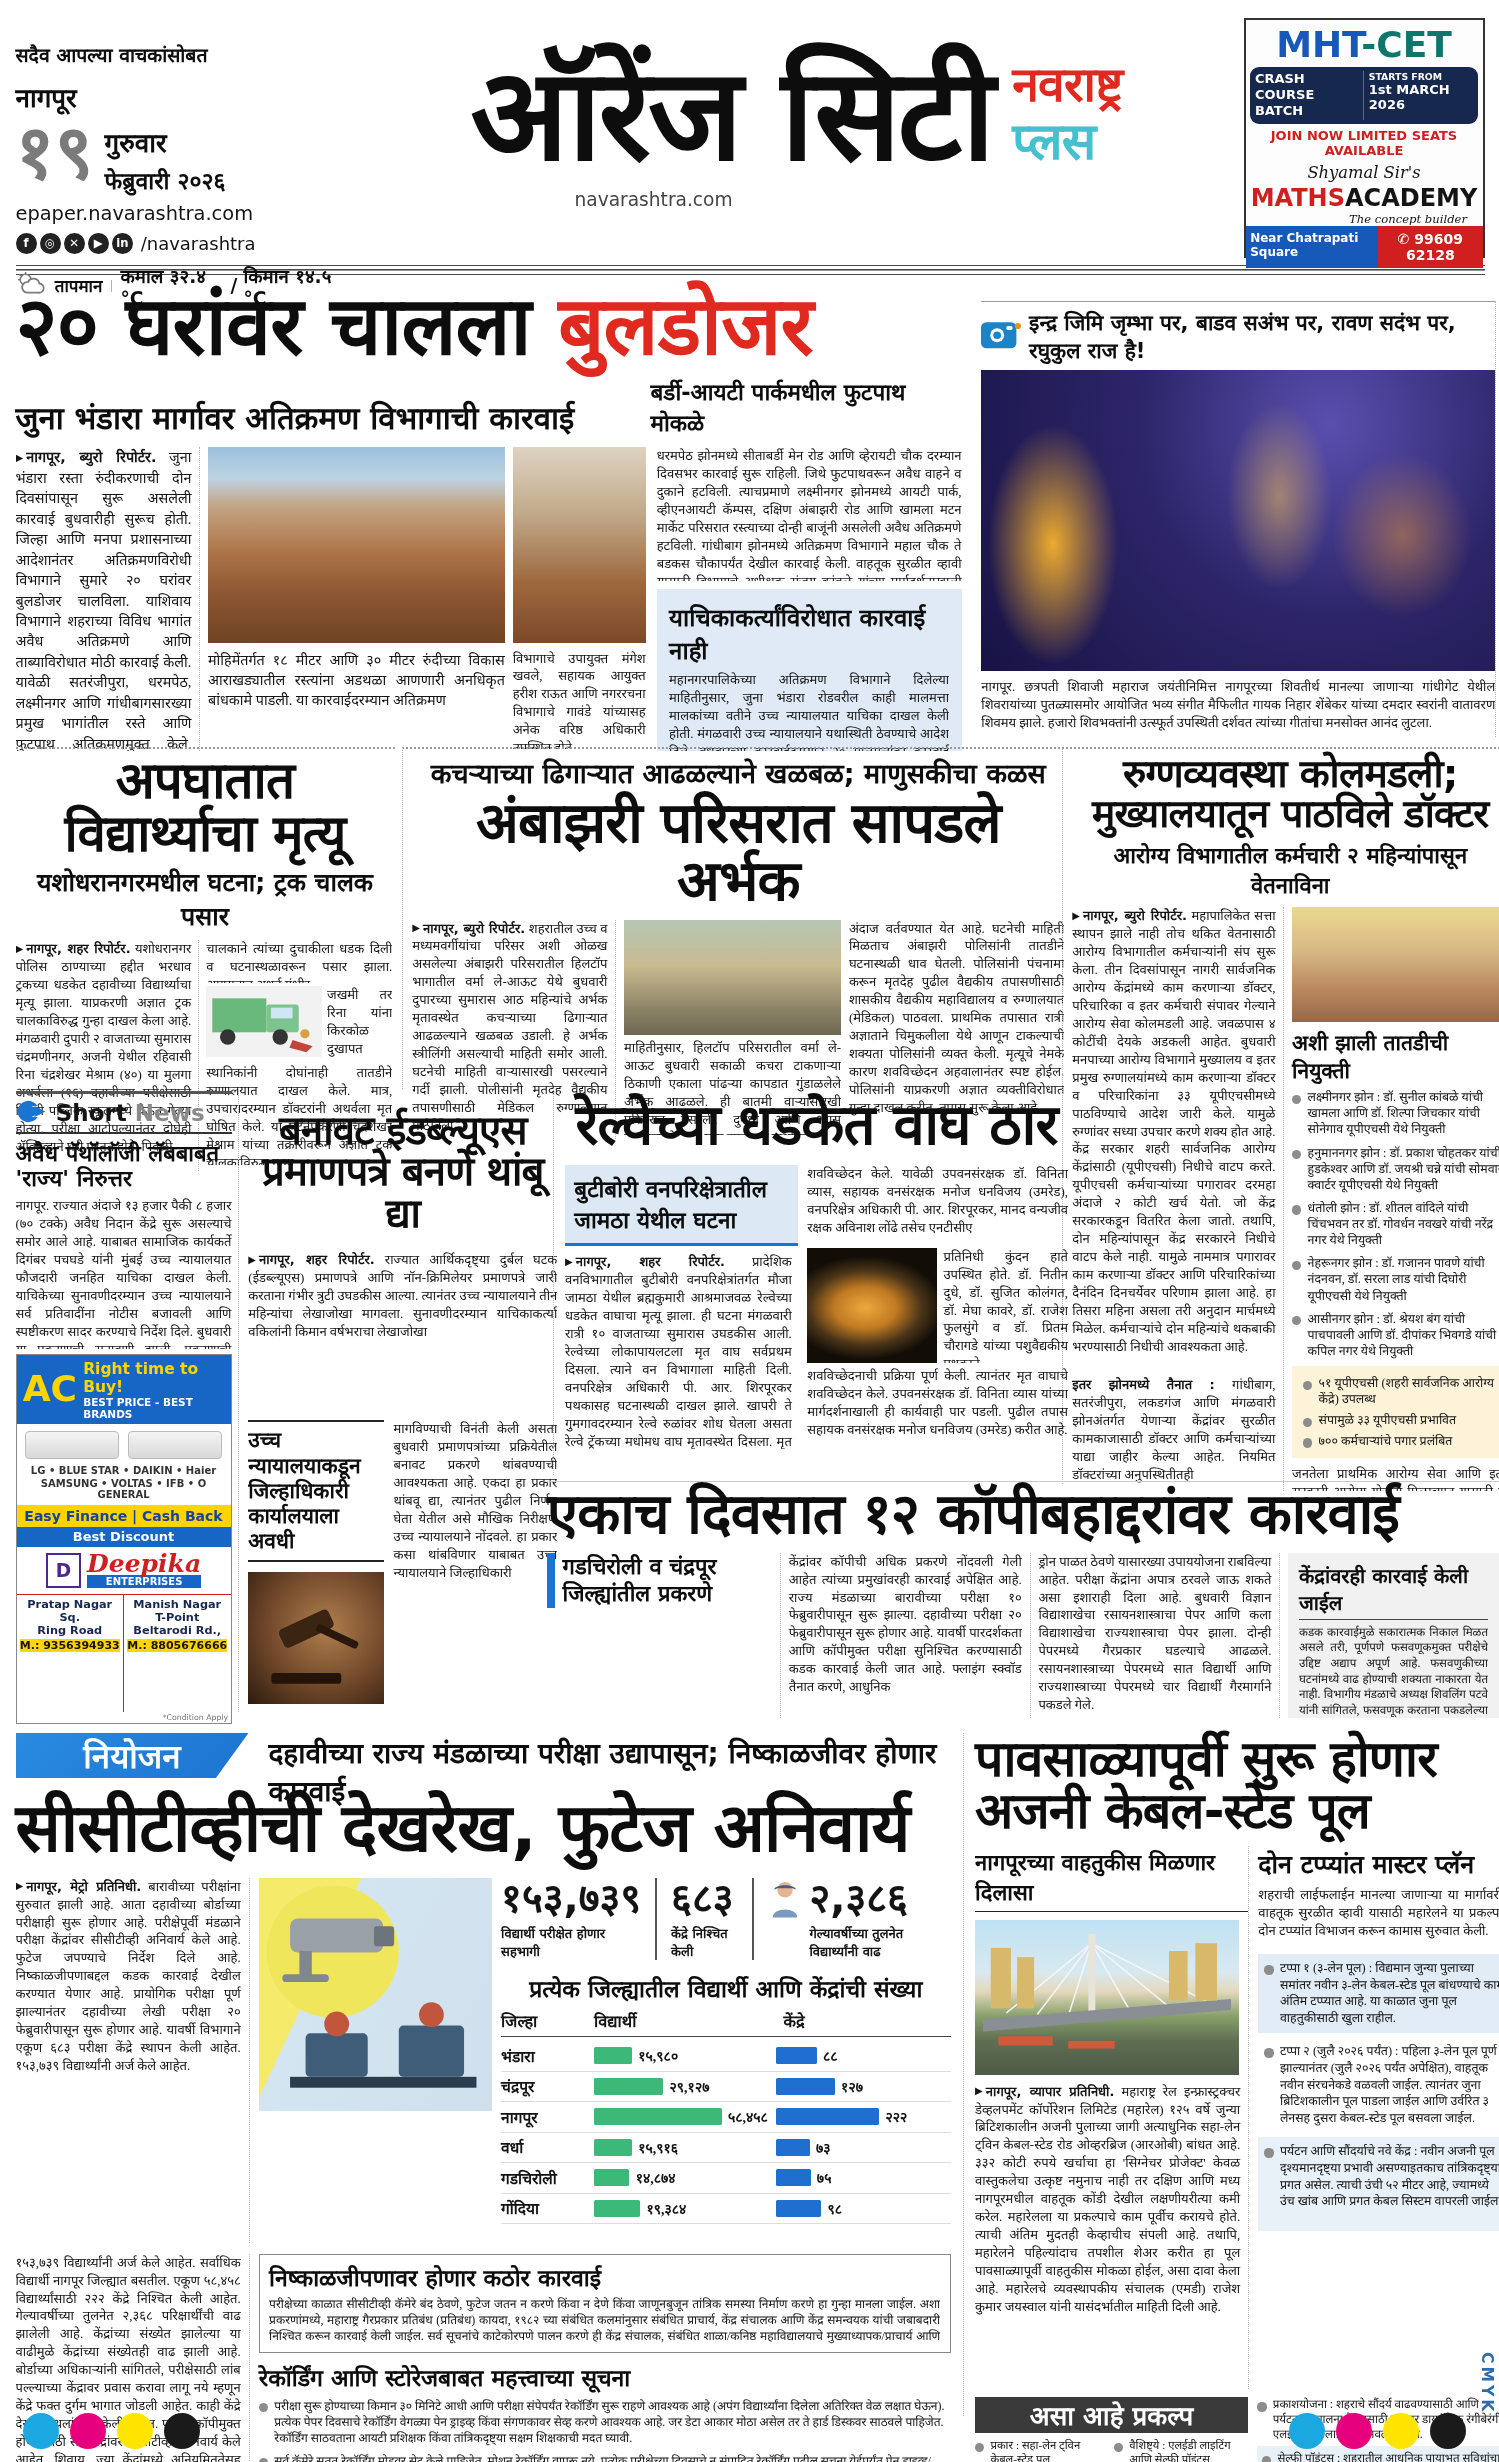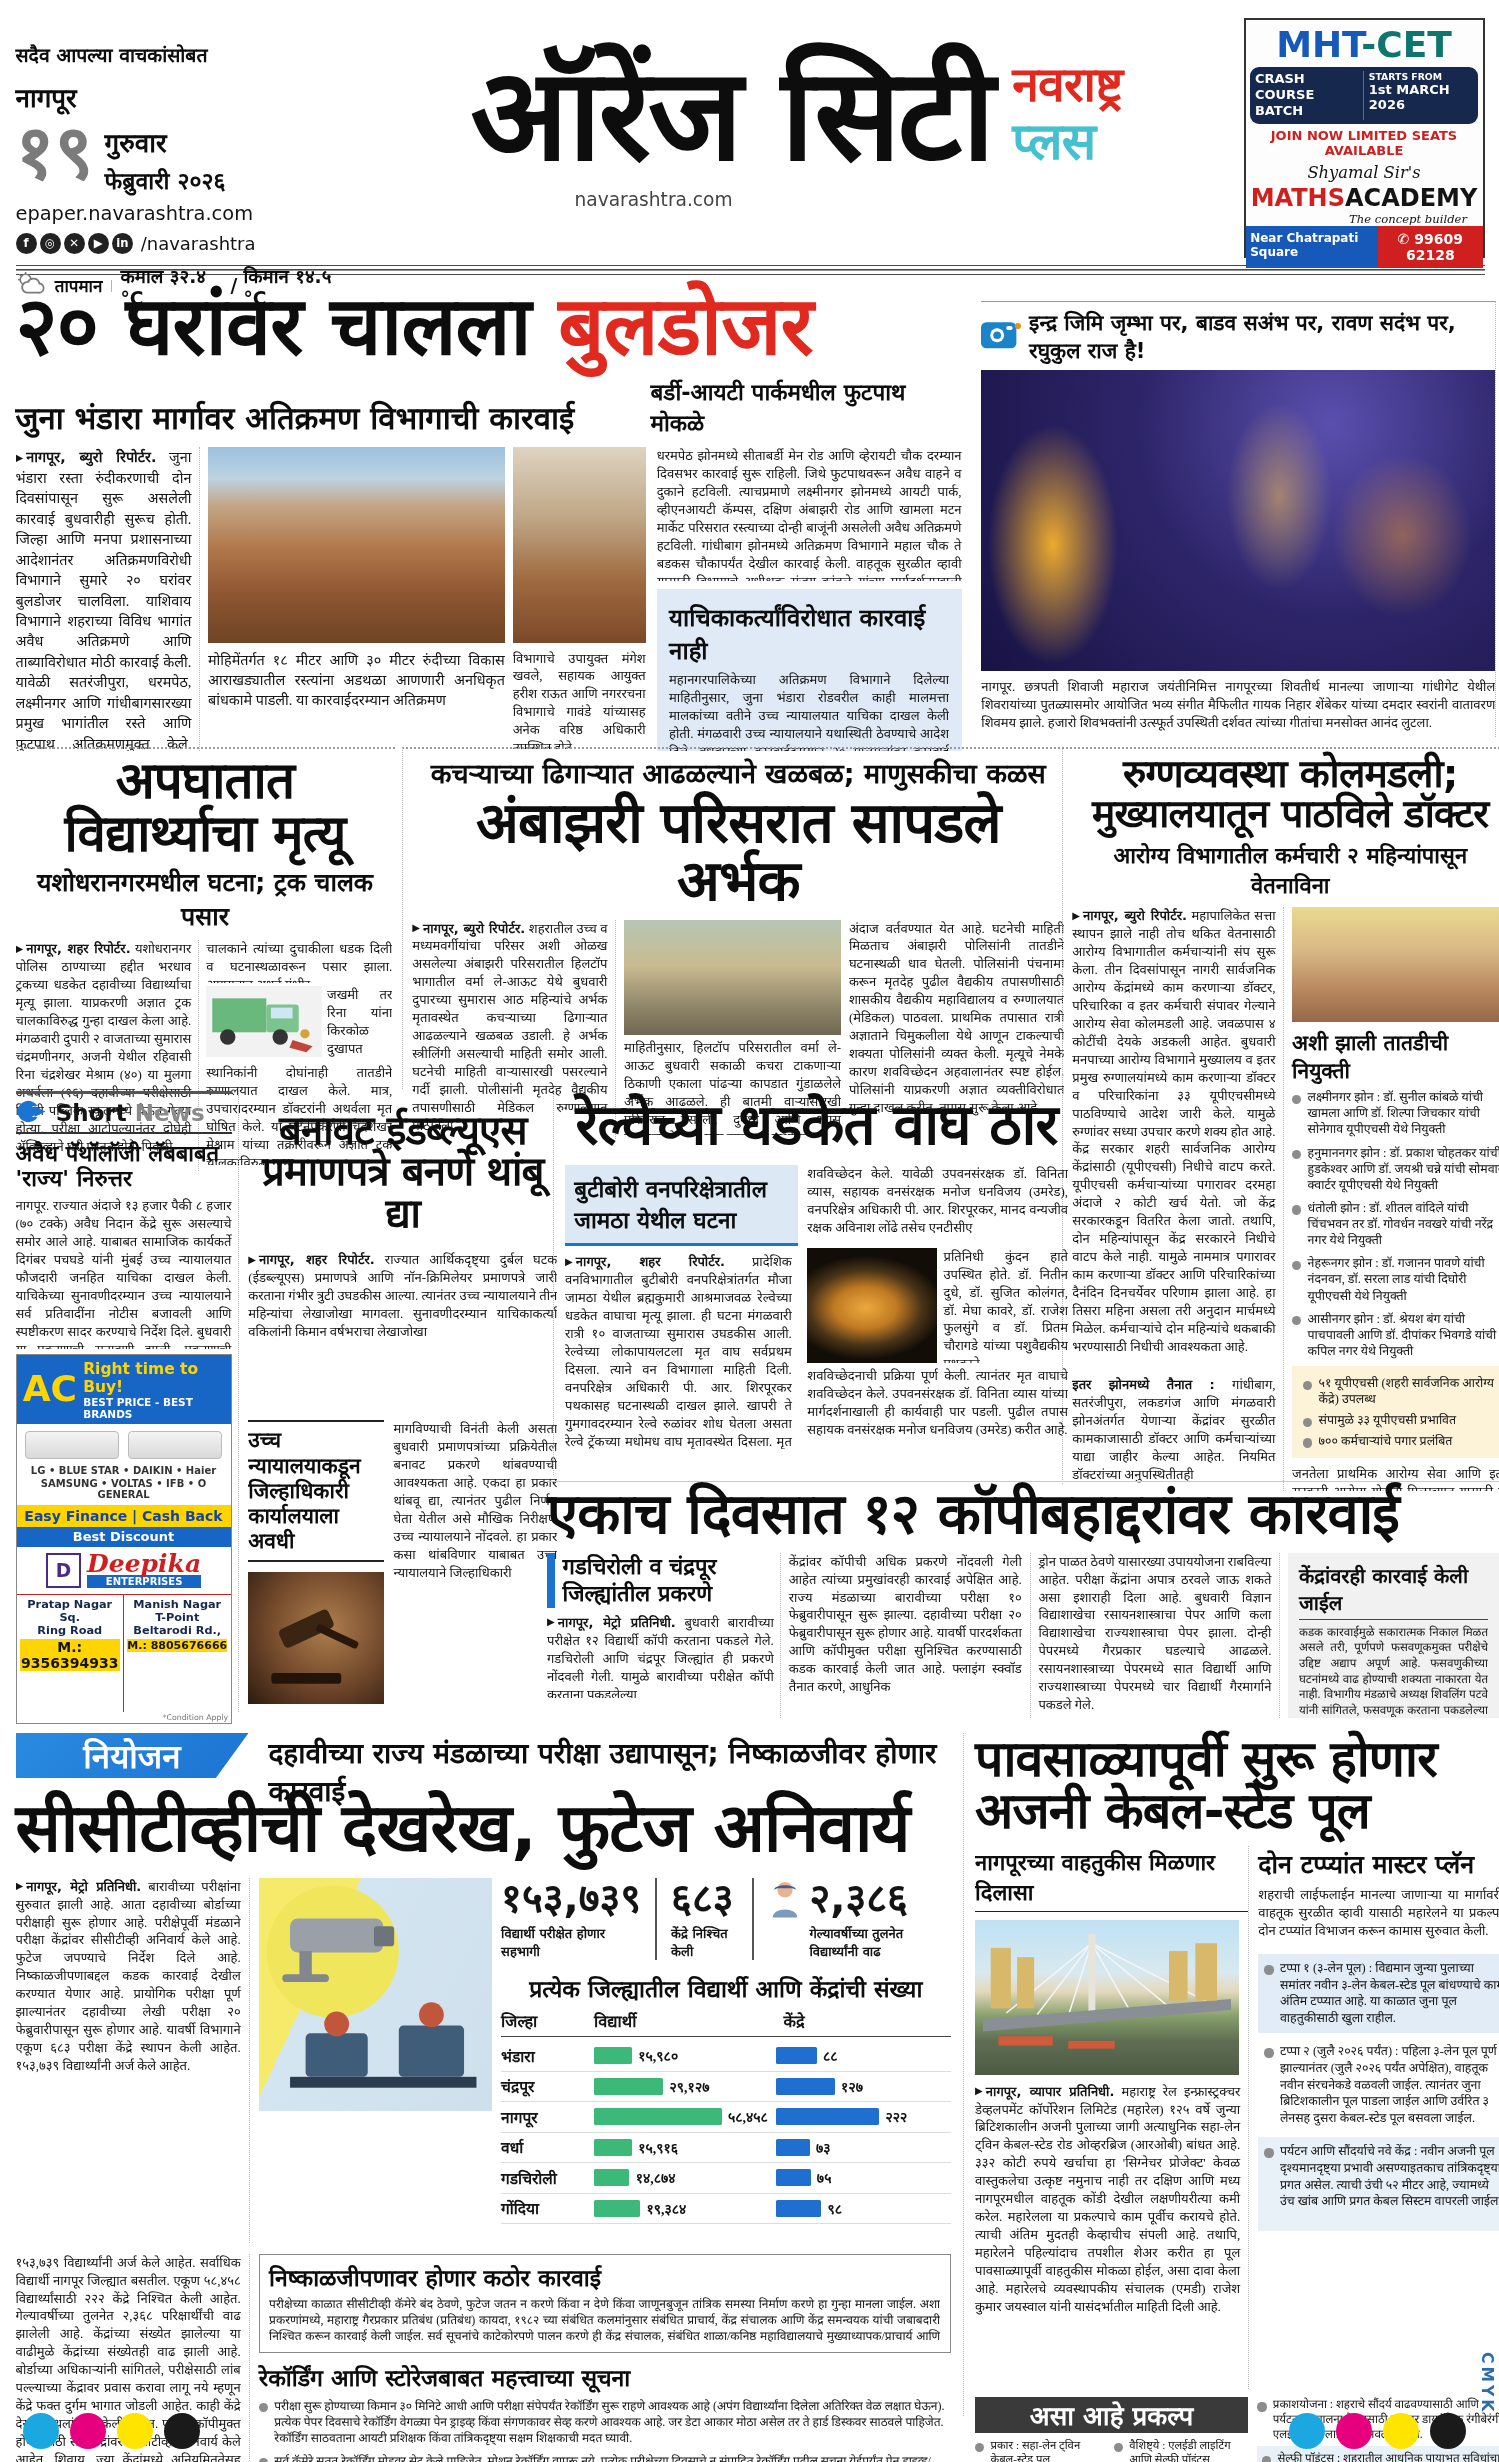--- a/index.html
+++ b/index.html
@@ -341,21 +341,21 @@
         <span style="width:31px;height:31px;background:#fff;border:2.3px solid #4a2a8a;color:#4a2a8a;font-weight:900;font-size:18.6px;display:inline-flex;align-items:center;justify-content:center">D</span>
         <span style="margin-left:6.2px">
           <span style="display:block;font-family:'DejaVu Serif',serif;font-style:italic;font-size:25px;font-weight:700;color:#cf1f1f;line-height:.9">Deepika</span>
           <span style="display:block;background:#1766c5;color:#fff;font-size:10px;font-weight:800;text-align:center;padding:0.8px 3.1px">ENTERPRISES</span>
         </span>
       </div>
       <div style="display:flex;flex:1;border-top:1.6px solid #cf1f1f">
         <div style="flex:1;border-right:1.6px solid #cf1f1f;padding:3.1px;text-align:center">
           <div style="font-size:11.3px;font-weight:800;color:#16284e">Pratap Nagar Sq.</div>
           <div style="font-size:11.3px;font-weight:800;color:#16284e">Ring Road</div>
-          <div style="font-size:14px;font-weight:800;background:#ffd400;margin-top:2.3px">M.: 9356394933</div>
+          <div style="font-size:11px;font-weight:800;background:#ffd400;margin-top:2.3px">M.: 9356394933</div>
         </div>
         <div style="flex:1;padding:3.1px;text-align:center">
           <div style="font-size:11.3px;font-weight:800;color:#16284e">Manish Nagar T-Point</div>
           <div style="font-size:11.3px;font-weight:800;color:#16284e">Beltarodi Rd.,</div>
           <div style="font-size:11px;font-weight:800;background:#ffd400;margin-top:2.3px">M.: 8805676666</div>
         </div>
       </div>
       <div style="font-size:7.8px;color:#777;text-align:right;padding:0.8px 2.3px">*Condition Apply</div>
     </div>
   </div>
@@ -411,24 +411,20 @@
   <div class="abs" style="left:547px;top:1481px;width:952px;height:242px;border-top:1.6px solid #c9c9c9;padding-top:3.1px">
     <div class="hl" style="font-size:56px">एकाच दिवसात १२ कॉपीबहाद्दरांवर कारवाई</div>
     <div style="display:flex;margin-top:9.3px;height:165px" class="clamp">
       <div style="width:233px" class="vdot">
         <div style="display:flex">
           <span style="width:7.8px;background:#1b74d1;flex:none;margin-right:7.8px"></span>
           <span class="kick" style="font-size:22px;line-height:1.25">
             <span>गडचिरोली व चंद्रपूर</span><br>
             <span>जिल्ह्यांतील प्रकरणे</span>
           </span>
-        </div>
-        <div class="body-s jus clamp" style="height:84px;margin-top:6.2px;padding-right:6.2px">
-          <span class="byline"><span class="tri">▶</span><b>नागपूर, मेट्रो प्रतिनिधी.</b> </span>
-          <span>बुधवारी बारावीच्या परीक्षेत १२ विद्यार्थी कॉपी करताना पकडले गेले. गडचिरोली आणि चंद्रपूर जिल्ह्यांत ही प्रकरणे नोंदवली गेली. यामुळे बारावीच्या परीक्षेत कॉपी करताना पकडलेल्या</span>
         </div>
       </div>
       <div style="width:233px;padding:0 7.8px" class="vdot body-s jus clamp">केंद्रांवर कॉपीची अधिक प्रकरणे नोंदवली गेली आहेत त्यांच्या प्रमुखांवरही कारवाई अपेक्षित आहे. राज्य मंडळाच्या बारावीच्या परीक्षा १० फेब्रुवारीपासून सुरू झाल्या. दहावीच्या परीक्षा २० फेब्रुवारीपासून सुरू होणार आहे. यावर्षी पारदर्शकता आणि कॉपीमुक्त परीक्षा सुनिश्चित करण्यासाठी कडक कारवाई केली जात आहे. फ्लाइंग स्क्वॉड तैनात करणे, आधुनिक</div>
       <div style="width:233px;padding:0 7.8px" class="vdot body-s jus clamp">ड्रोन पाळत ठेवणे यासारख्या उपाययोजना राबविल्या आहेत. परीक्षा केंद्रांना अपात्र ठरवले जाऊ शकते असा इशाराही दिला आहे. बुधवारी विज्ञान विद्याशाखेचा रसायनशास्त्राचा पेपर आणि कला विद्याशाखेचा राज्यशास्त्राचा पेपर झाला. दोन्ही पेपरमध्ये गैरप्रकार घडल्याचे आढळले. रसायनशास्त्राच्या पेपरमध्ये सात विद्यार्थी आणि राज्यशास्त्राच्या पेपरमध्ये चार विद्यार्थी गैरमार्गाने पकडले गेले.</div>
       <div style="flex:1;margin-left:7.8px" class="greybox">
         <div class="kick" style="font-size:20px;border-bottom:1.6px solid #444;padding-bottom:3.1px">केंद्रांवरही कारवाई केली जाईल</div>
         <div class="clamp jus" style="font-size:11.6px;line-height:1.35;height:115px;margin-top:4.7px">कडक कारवाईमुळे सकारात्मक निकाल मिळत असले तरी, पूर्णपणे फसवणूकमुक्त परीक्षेचे उद्दिष्ट अद्याप अपूर्ण आहे. फसवणुकीच्या घटनांमध्ये वाढ होण्याची शक्यता नाकारता येत नाही. विभागीय मंडळाचे अध्यक्ष शिवलिंग पटवे यांनी सांगितले, फसवणूक करताना पकडलेल्या सर्व विद्यार्थ्यांविरुद्ध नियमांनुसार कारवाई केली आहे. संबंधित परीक्षा केंद्रांवरही कठोर कारवाई केली जाईल. परीक्षेच्या पारदर्शकतेशी कोणतीही तडजोड खपवून घेतली जाणार नाही, असे शिक्षण विभागाने स्पष्ट केले आहे.</div>
       </div>
     </div>
   </div>

